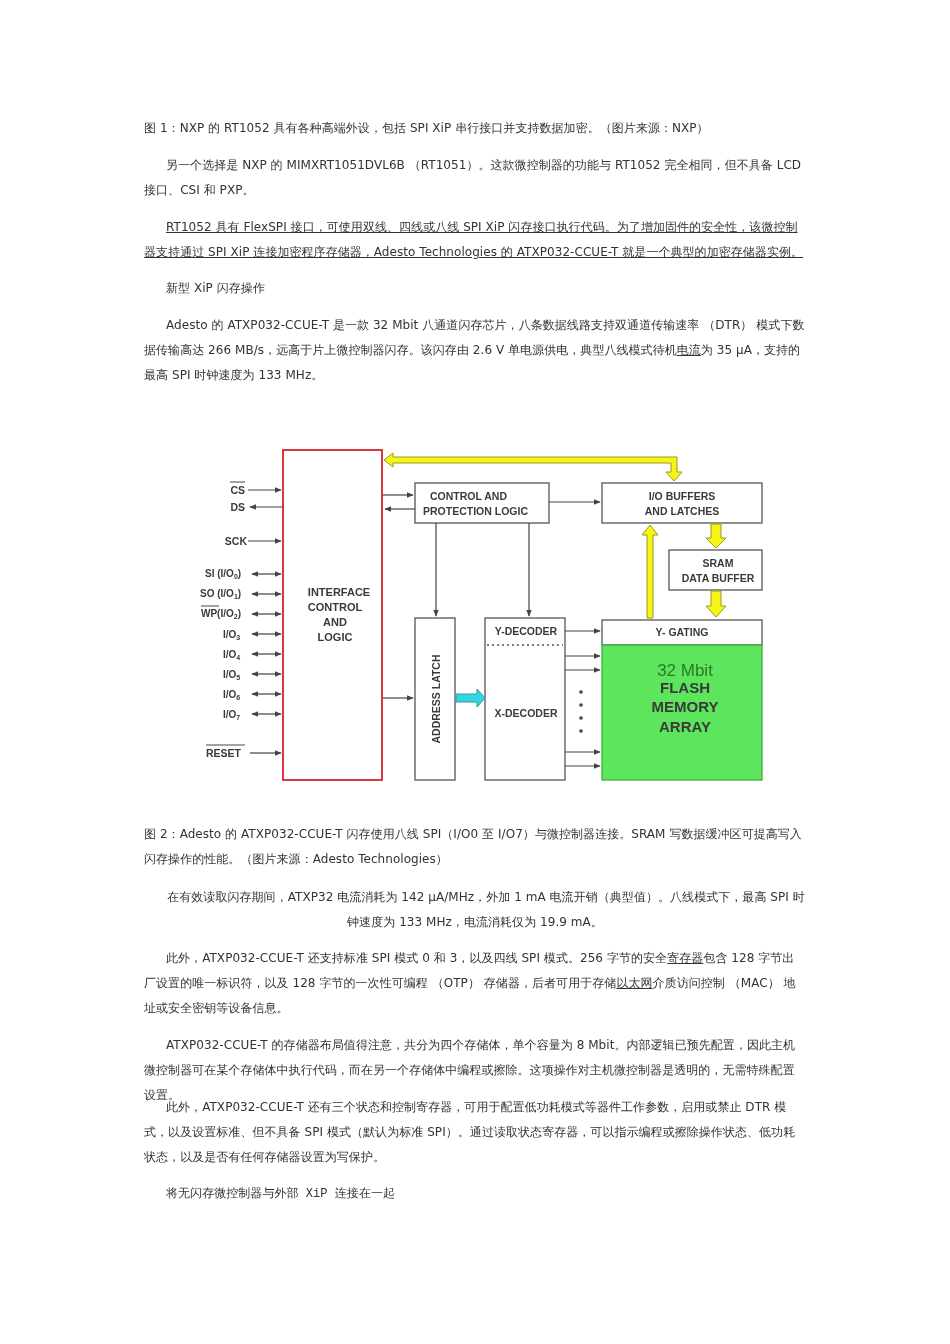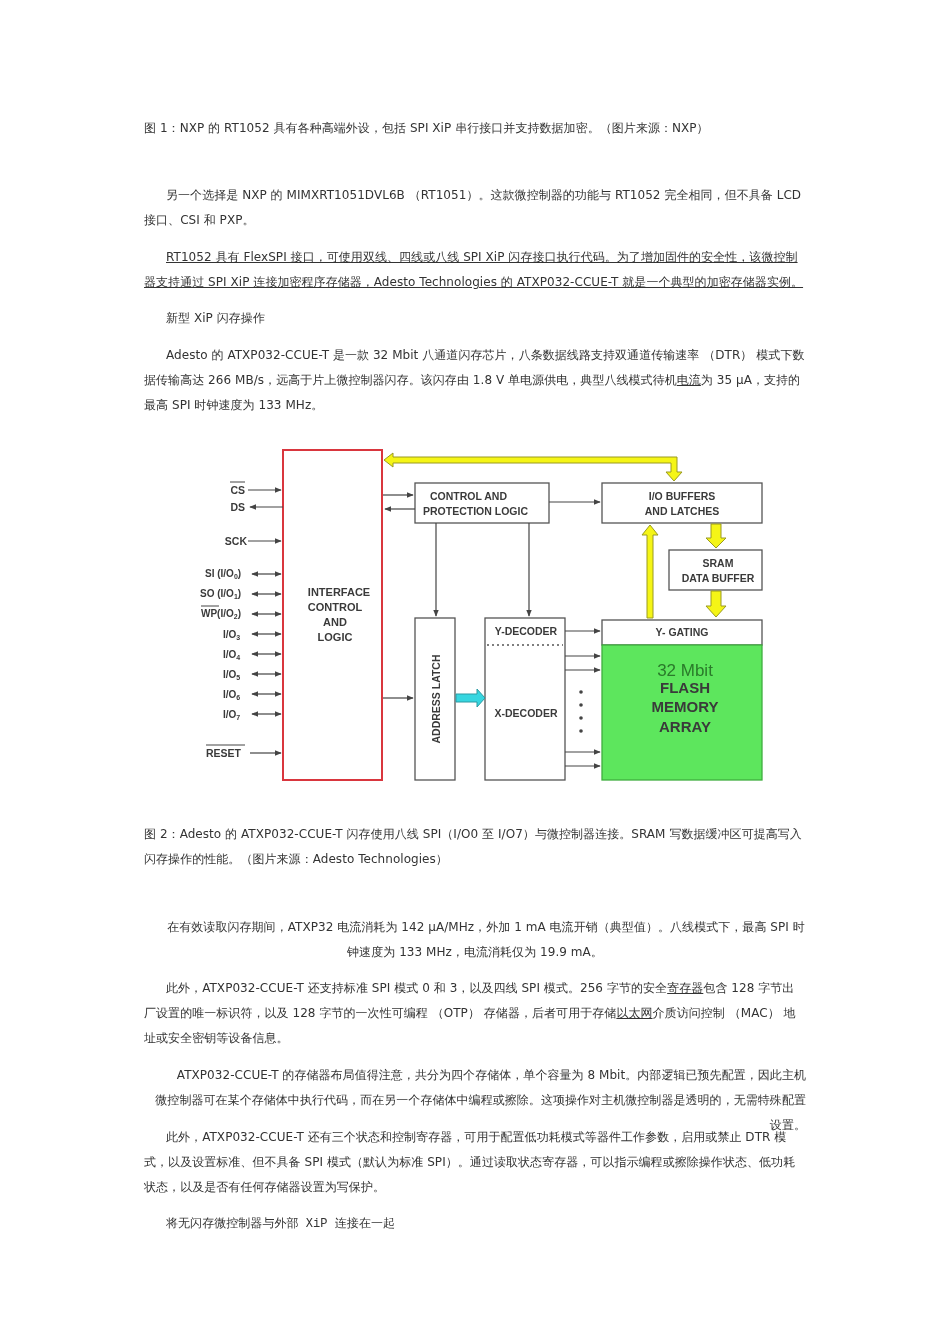--- a/index.html
+++ b/index.html
@@ -1,34 +1,34 @@
 <!DOCTYPE html>
 <html><head>
   <meta charset="utf-8">
   <style>
     html, body { margin: 0; padding: 0; background: #ffffff; }
     body { width: 950px; height: 1344px; position: relative; overflow: hidden;
            font-family: "DejaVu Sans", "Liberation Sans", sans-serif; color: #333333; }
     .page { position: absolute; left: 144px; top: 0; width: 662px; }
     .p { position: absolute; left: 0; width: 662px; font-size: 12px; line-height: 25px; margin: 0; color: #333; letter-spacing: 0.05px; }
-    .indent { text-indent: 22px; margin-top: 30px; }
+    .indent { text-indent: 22px; }
     .u { text-decoration: underline; }
     .diagram { position: absolute; left: 195px; top: 440px; width: 580px; height: 350px; }
     .diagram svg { width: 580px; height: 350px; display: block; }
     .dtext { font-family: "Liberation Sans", "DejaVu Sans", sans-serif; font-weight: bold; fill: #3a3a3a; }
   </style>
 </head>
 <body>
 
 <div class="page">
   <p class="p" style="top:116px;">图 1：NXP 的 RT1052 具有各种高端外设，包括 SPI XiP 串行接口并支持数据加密。（图片来源：NXP）</p>
   <p class="p indent" style="top:153px;">另一个选择是 NXP 的 MIMXRT1051DVL6B （RT1051）。这款微控制器的功能与 RT1052 完全相同，但不具备 LCD 接口、CSI 和 PXP。</p>
   <p class="p indent" style="top:215px;text-decoration:underline;">RT1052 具有 FlexSPI 接口，可使用双线、四线或八线 SPI XiP 闪存接口执行代码。为了增加固件的安全性，该微控制器支持通过 SPI XiP 连接加密程序存储器，Adesto Technologies 的 ATXP032-CCUE-T 就是一个典型的加密存储器实例。</p>
   <p class="p indent" style="top:276px;">新型 XiP 闪存操作</p>
-  <p class="p indent" style="top:313px;"><span>Adesto 的 ATXP032-CCUE-T 是一款 32 Mbit 八通道闪存芯片，八条数据线路支持双通道传输速率 （DTR） 模式下数据传输高达 266 MB/s，远高于片上微控制器闪存。该闪存由 1.8 V 单电源供电，典型八线模式待机</span><span class="u">电流</span><span>为 35 µA，支持的最高 SPI 时钟速度为 133 MHz。</span></p>
+  <p class="p indent" style="top:313px;"><span>Adesto 的 ATXP032-CCUE-T 是一款 32 Mbit 八通道闪存芯片，八条数据线路支持双通道传输速率 （DTR） 模式下数据传输高达 266 MB/s，远高于片上微控制器闪存。该闪存由 2.6 V 单电源供电，典型八线模式待机</span><span class="u">电流</span><span>为 35 µA，支持的最高 SPI 时钟速度为 133 MHz。</span></p>
 </div>
 
 <div class="diagram">
   <svg viewBox="0 0 580 350" xmlns="http://www.w3.org/2000/svg">
     <defs>
       <marker id="ah" viewBox="0 0 10 10" refX="9" refY="5" markerWidth="6" markerHeight="6" orient="auto-start-reverse">
         <path d="M0,1 L10,5 L0,9 z" fill="#444"></path>
       </marker>
     </defs>
 
@@ -141,16 +141,16 @@
     <path d="M452,178 L452,95 L447,95 L455,85 L463,95 L458,95 L458,178 z" fill="#f5f516" stroke="#9a9a20" stroke-width="1"></path>
     <path d="M516,84 L526,84 L526,98 L531,98 L521,108 L511,98 L516,98 z" fill="#f5f516" stroke="#9a9a20" stroke-width="1"></path>
     <path d="M516,151 L526,151 L526,166 L531,166 L521,177 L511,166 L516,166 z" fill="#f5f516" stroke="#9a9a20" stroke-width="1"></path>
   </svg>
 </div>
 
 <div class="page">
   <p class="p" style="top:822px;">图 2：Adesto 的 ATXP032-CCUE-T 闪存使用八线 SPI（I/O0 至 I/O7）与微控制器连接。SRAM 写数据缓冲区可提高写入闪存操作的性能。（图片来源：Adesto Technologies）</p>
   <p class="p indent" style="top:885px;text-align:center;">在有效读取闪存期间，ATXP32 电流消耗为 142 µA/MHz，外加 1 mA 电流开销（典型值）。八线模式下，最高 SPI 时钟速度为 133 MHz，电流消耗仅为 19.9 mA。</p>
   <p class="p indent" style="top:946px;"><span>此外，ATXP032-CCUE-T 还支持标准 SPI 模式 0 和 3，以及四线 SPI 模式。256 字节的安全</span><span class="u">寄存器</span><span>包含 128 字节出厂设置的唯一标识符，以及 128 字节的一次性可编程 （OTP） 存储器，后者可用于存储</span><span class="u">以太网</span><span>介质访问控制 （MAC） 地址或安全密钥等设备信息。</span></p>
-  <p class="p indent" style="top:1033px;text-align:right;">ATXP032-CCUE-T 的存储器布局值得注意，共分为四个存储体，单个容量为 8 Mbit。内部逻辑已预先配置，因此主机微控制器可在某个存储体中执行代码，而在另一个存储体中编程或擦除。这项操作对主机微控制器是透明的，无需特殊配置设置。</p>
+  <p class="p indent" style="top:1033px;">ATXP032-CCUE-T 的存储器布局值得注意，共分为四个存储体，单个容量为 8 Mbit。内部逻辑已预先配置，因此主机微控制器可在某个存储体中执行代码，而在另一个存储体中编程或擦除。这项操作对主机微控制器是透明的，无需特殊配置设置。</p>
   <p class="p indent" style="top:1095px;">此外，ATXP032-CCUE-T 还有三个状态和控制寄存器，可用于配置低功耗模式等器件工作参数，启用或禁止 DTR 模式，以及设置标准、但不具备 SPI 模式（默认为标准 SPI）。通过读取状态寄存器，可以指示编程或擦除操作状态、低功耗状态，以及是否有任何存储器设置为写保护。</p>
   <p class="p indent" style="top:1182px;font-family:Liberation Mono, monospace;">将无闪存微控制器与外部 XiP 连接在一起</p>
 </div>
 
 </body></html>

